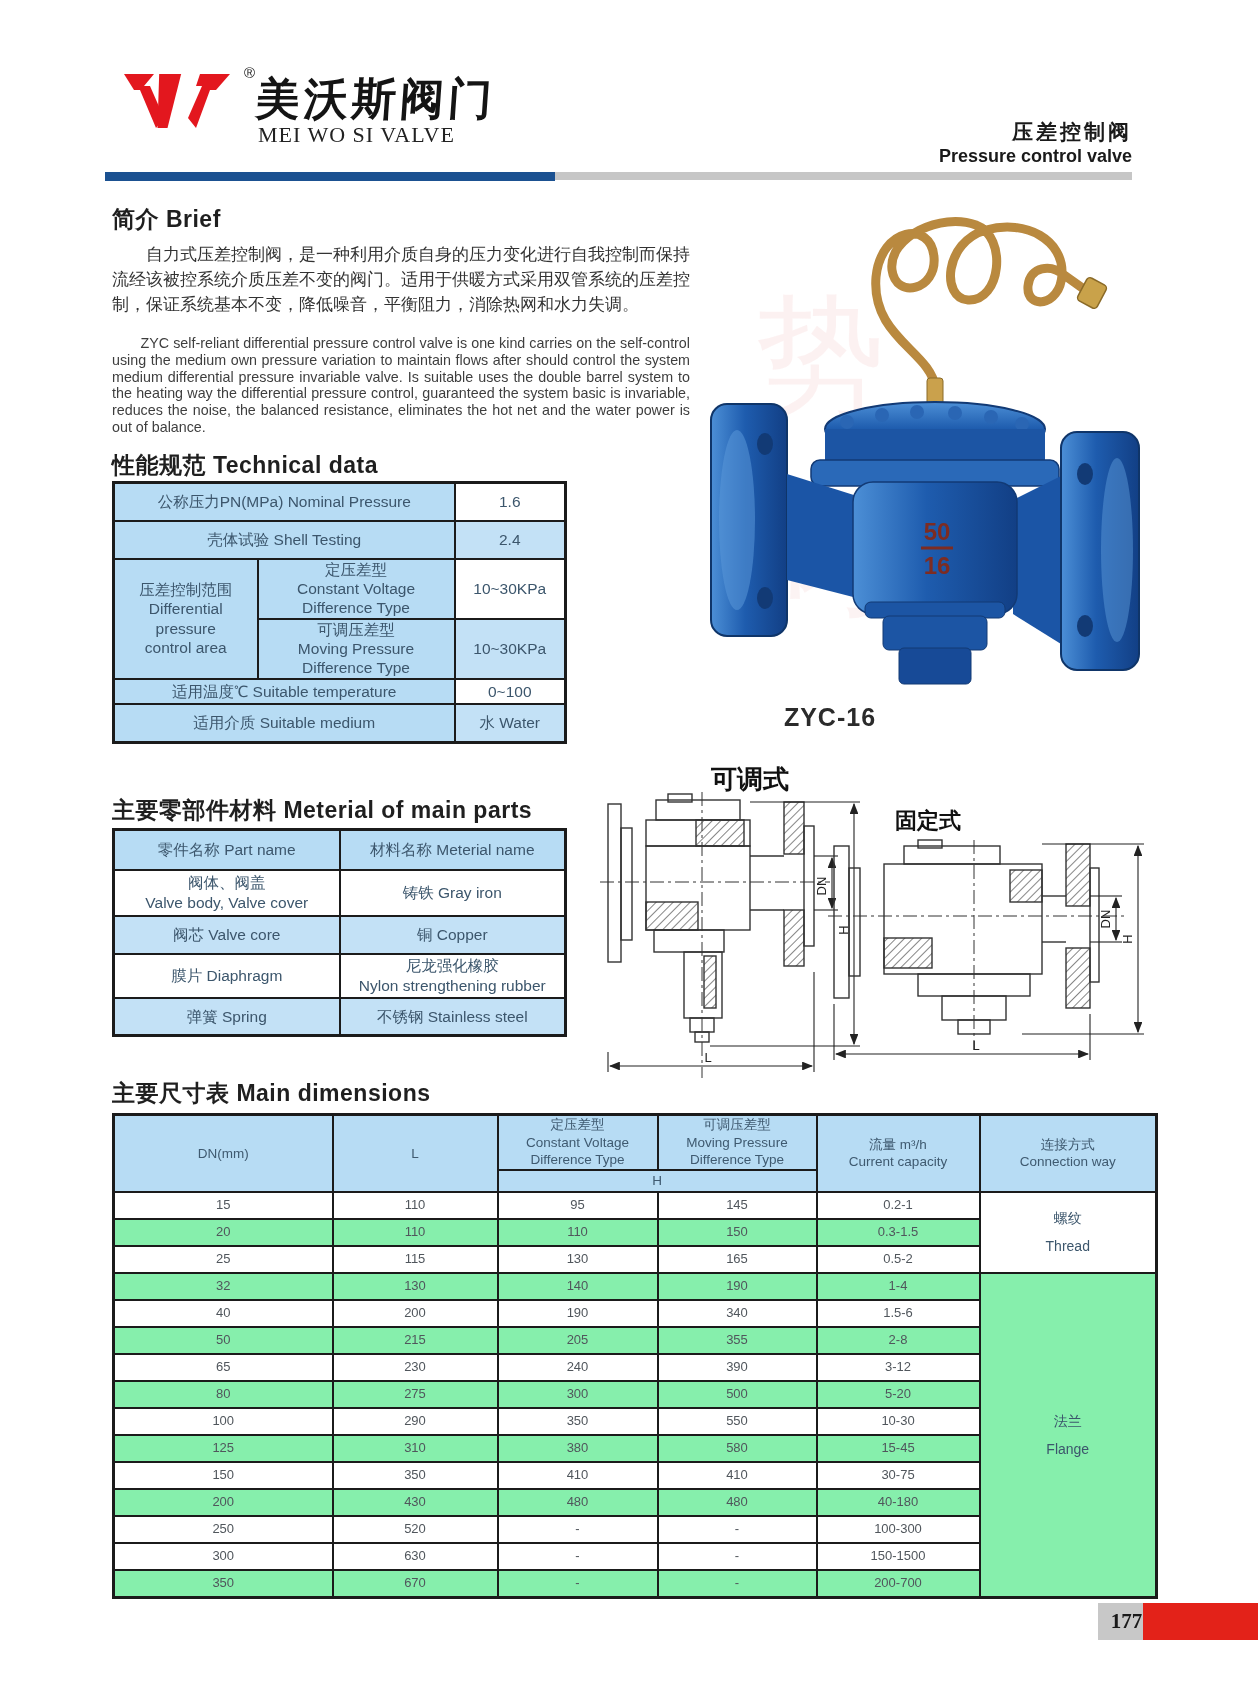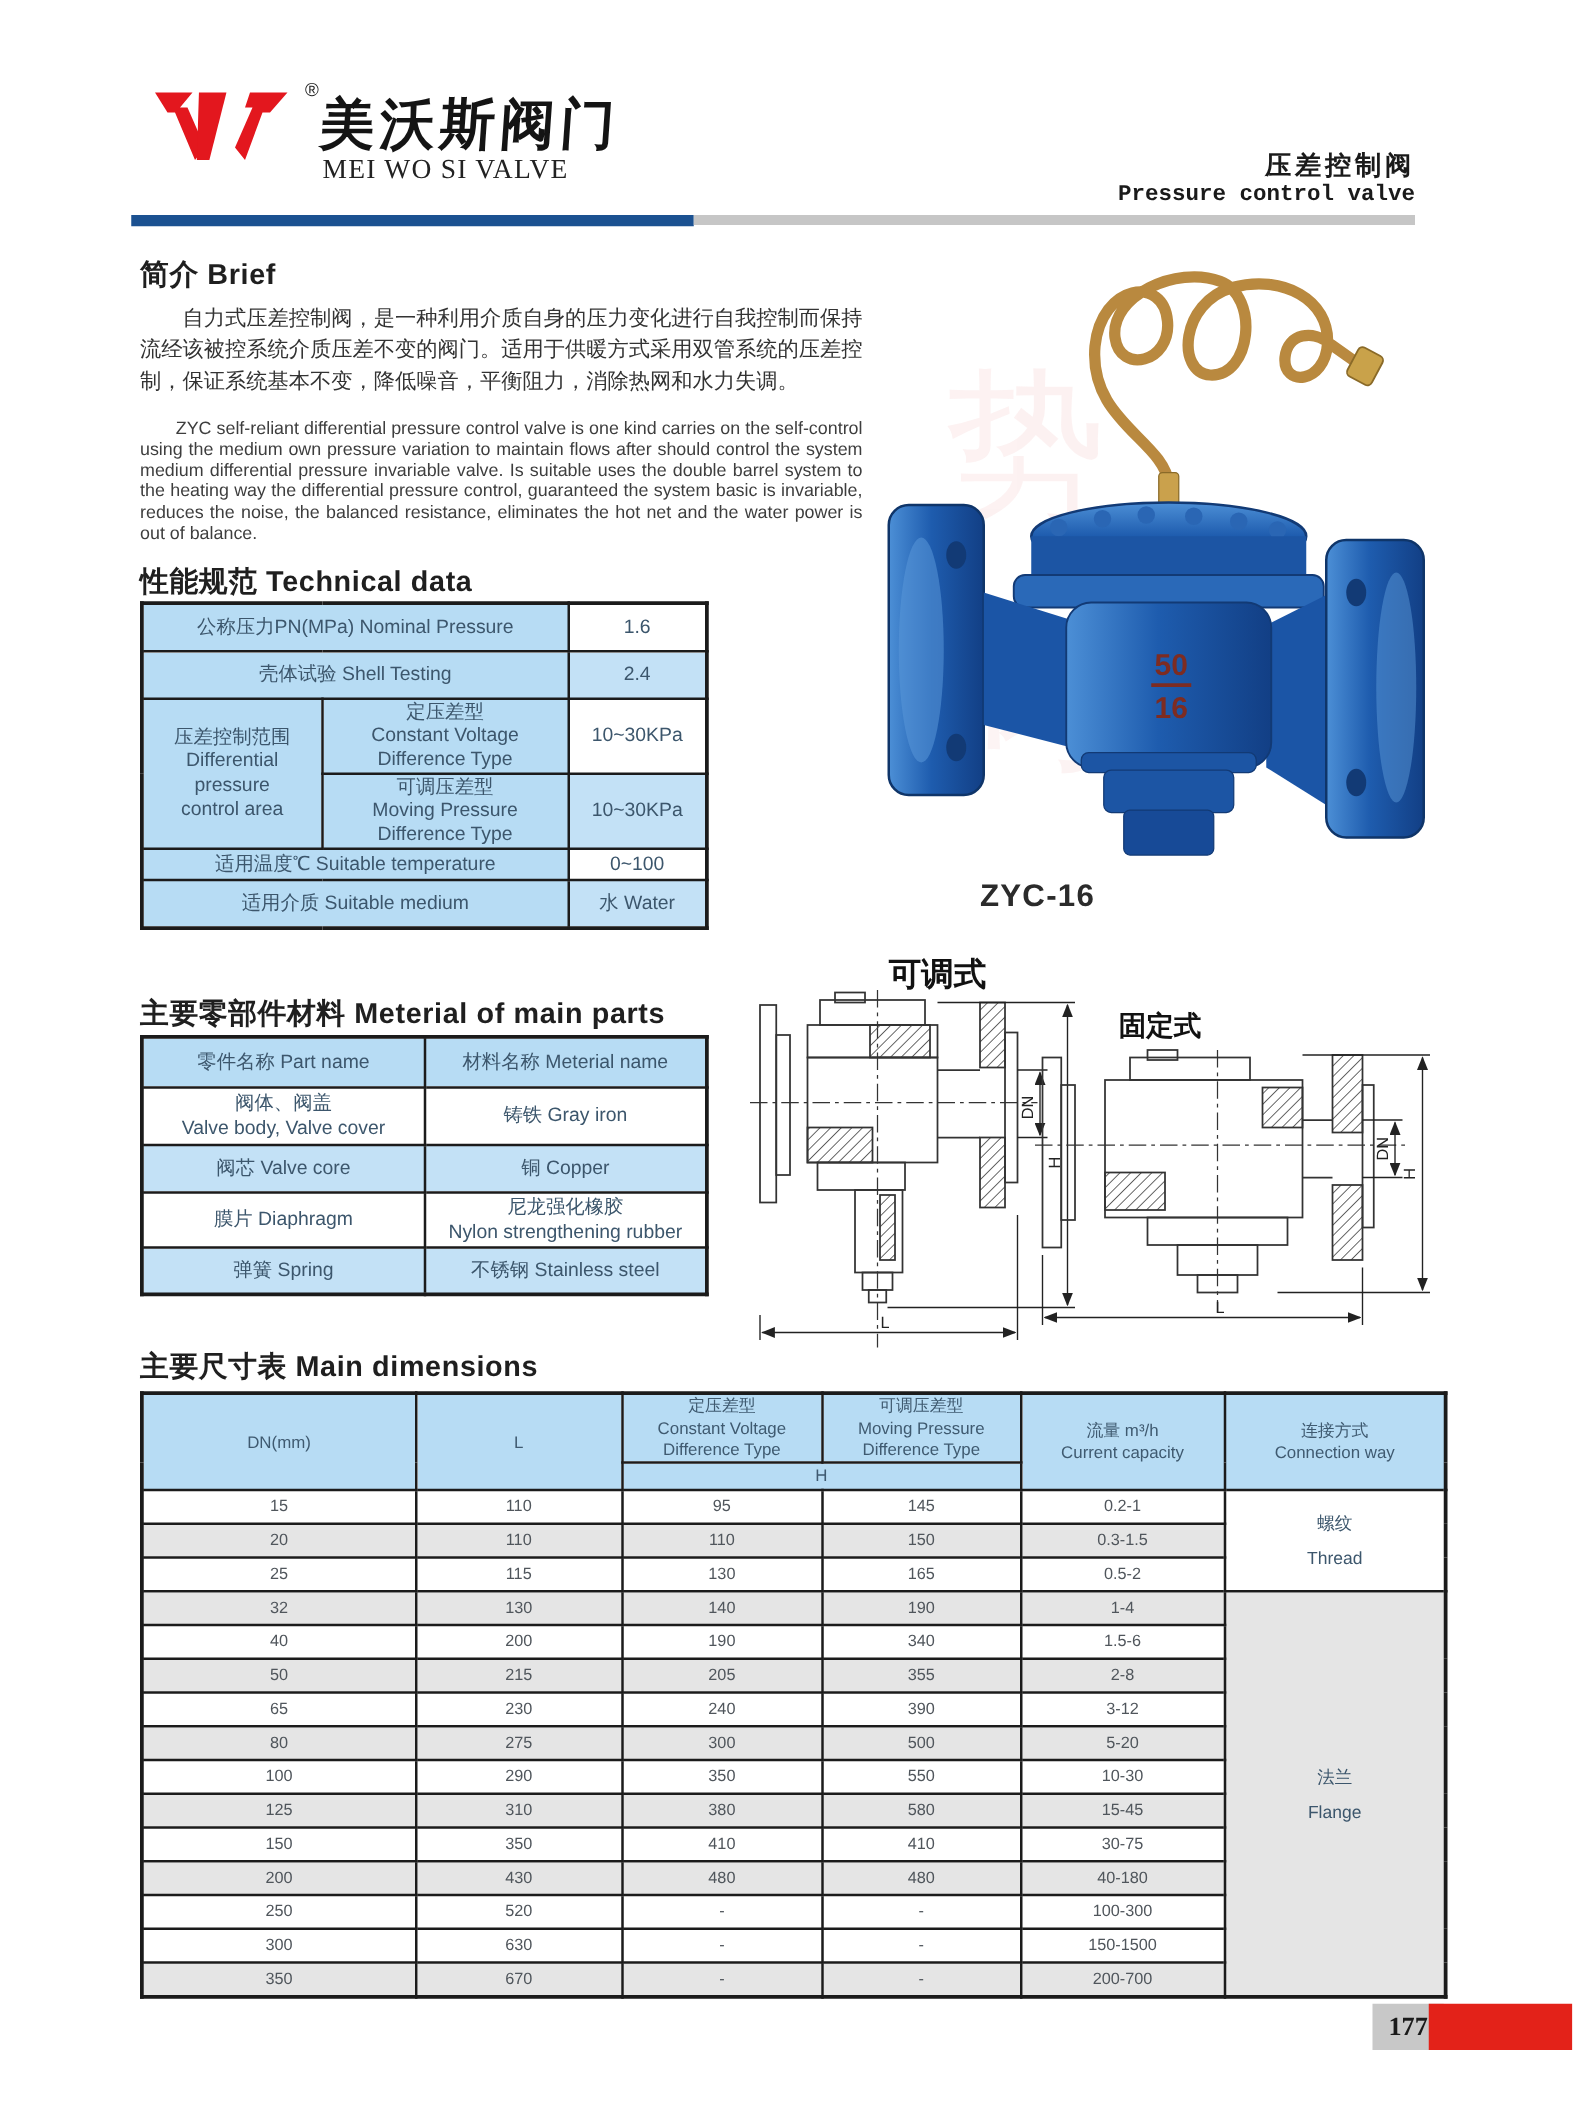--- a/index.html
+++ b/index.html
@@ -7,21 +7,21 @@
         font-family:"Liberation Sans",sans-serif;color:#333;}
   .abs{position:absolute;}
   .pre{white-space:pre-line;}
 
   
   #brand-cn{left:256px;top:70px;font-size:44px;font-weight:700;letter-spacing:4px;color:#141414;
             font-family:"Liberation Serif",serif;transform:skewX(-4deg);}
   #brand-en{left:258px;top:122px;font-size:22px;letter-spacing:1px;color:#222;
             font-family:"Liberation Serif",serif;}
   #prod-cn{right:126px;top:118px;font-size:21px;font-weight:700;color:#1a1a1a;letter-spacing:3px;}
-  #prod-en{right:126px;top:146px;font-size:18px;font-weight:700;color:#1a1a1a;font-family:Liberation Mono, monospace;}
+  #prod-en{right:126px;top:146px;font-size:18px;font-weight:700;color:#1a1a1a;}
   #bar-blue{left:105px;top:172px;width:450px;height:9px;background:#1b5191;}
   #bar-gray{left:555px;top:172px;width:577px;height:8px;background:#c6c6c6;}
 
   .sec-title{font-size:23px;font-weight:700;color:#1f1f1f;letter-spacing:0.5px;}
 
   #brief-cn{left:112px;top:242px;width:578px;font-size:17px;line-height:25px;color:#333;
             text-align:justify;text-indent:2em;}
   #brief-en{left:112px;top:335px;width:578px;font-size:14.3px;line-height:16.8px;color:#3e3e3e;
             text-align:justify;text-indent:2em;}
 
@@ -33,21 +33,21 @@
   .lblue{background:#c3e1f6;}
   .white{background:#ffffff;}
   #tech-table{left:112px;top:481px;width:452px;border:3px solid #1b1b1b;}
   #tech-table td{font-size:15.5px;color:#3c566c;line-height:1.25;}
   #mat-table{left:112px;top:828px;width:452px;border:3px solid #1b1b1b;}
   #mat-table td{font-size:15.5px;color:#3c566c;line-height:1.25;}
 
   #dims-table{left:112px;top:1113px;width:1043px;border:3px solid #1b1b1b;}
   #dims-table th{font-size:13.5px;color:#3f5a70;line-height:1.3;background:#b7dcf4;}
   #dims-table td{font-size:13px;color:#50565c;height:25px;line-height:1.1;background:#fff;}
-  #dims-table tr.shade td{background:#e5e5e5;}
+  #dims-table tr.shade td{background:#86efac;}
   #dims-table td.conn{background:#fff;font-size:14px;color:#3c566c;line-height:2.0;}
 
   
   #model-label{left:700px;top:703px;width:260px;text-align:center;font-size:25px;font-weight:600;
                color:#2b2b2b;letter-spacing:1px;}
   #draw-label-left{left:690px;top:762px;width:120px;text-align:center;font-size:26px;font-weight:700;color:#111;}
   #draw-label-right{left:868px;top:806px;width:120px;text-align:center;font-size:22px;font-weight:700;color:#111;}
 
   
   #page-num-box{left:1098px;top:1603px;width:57px;height:37px;background:#c8c8c8;

